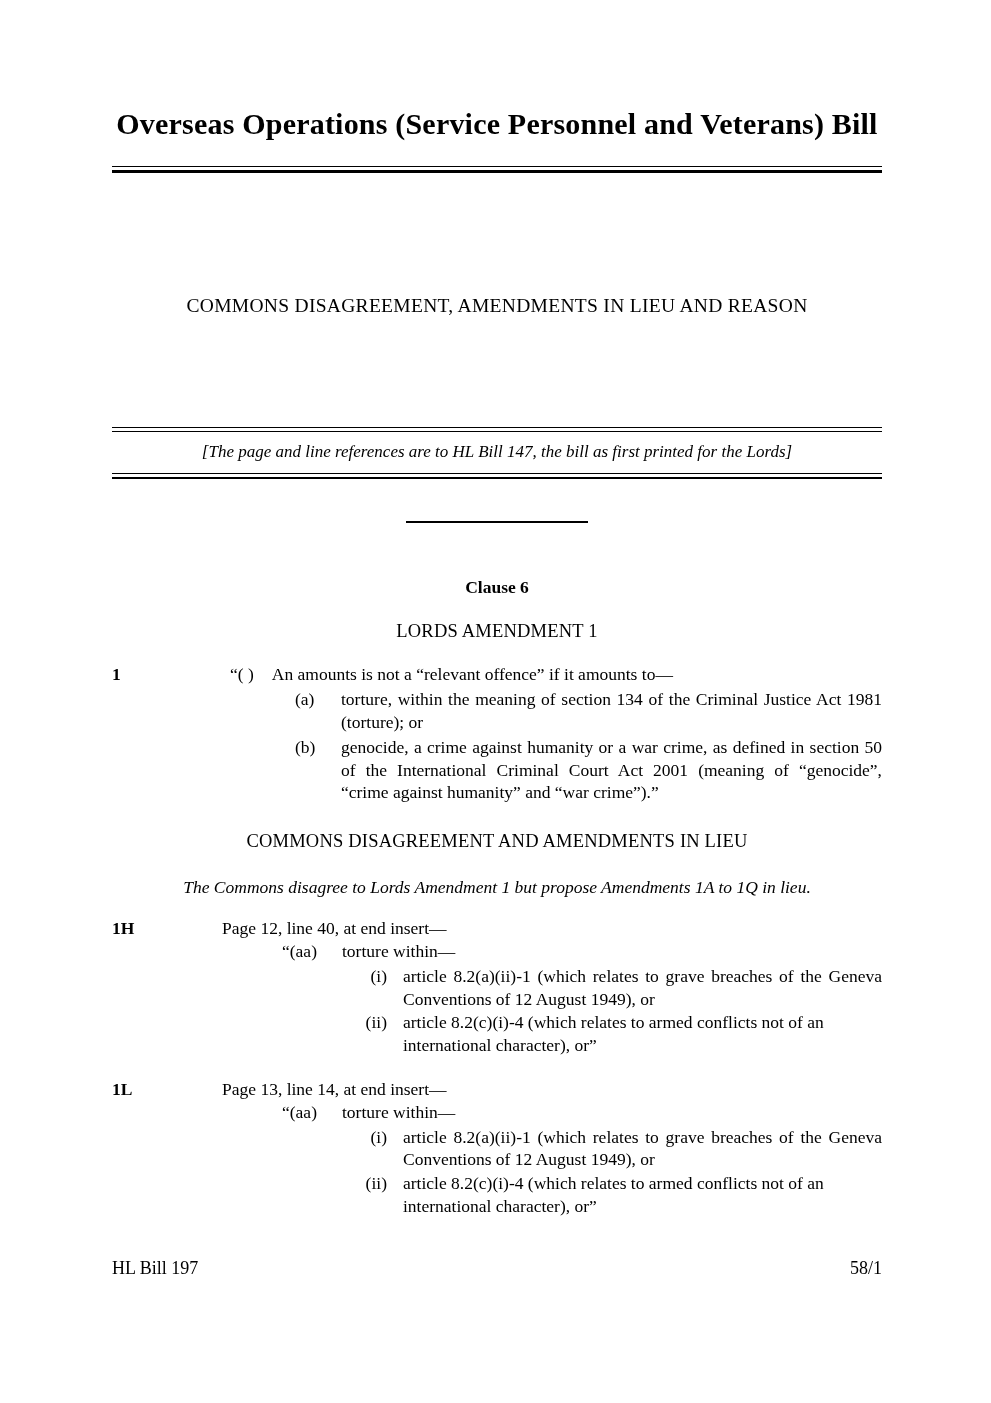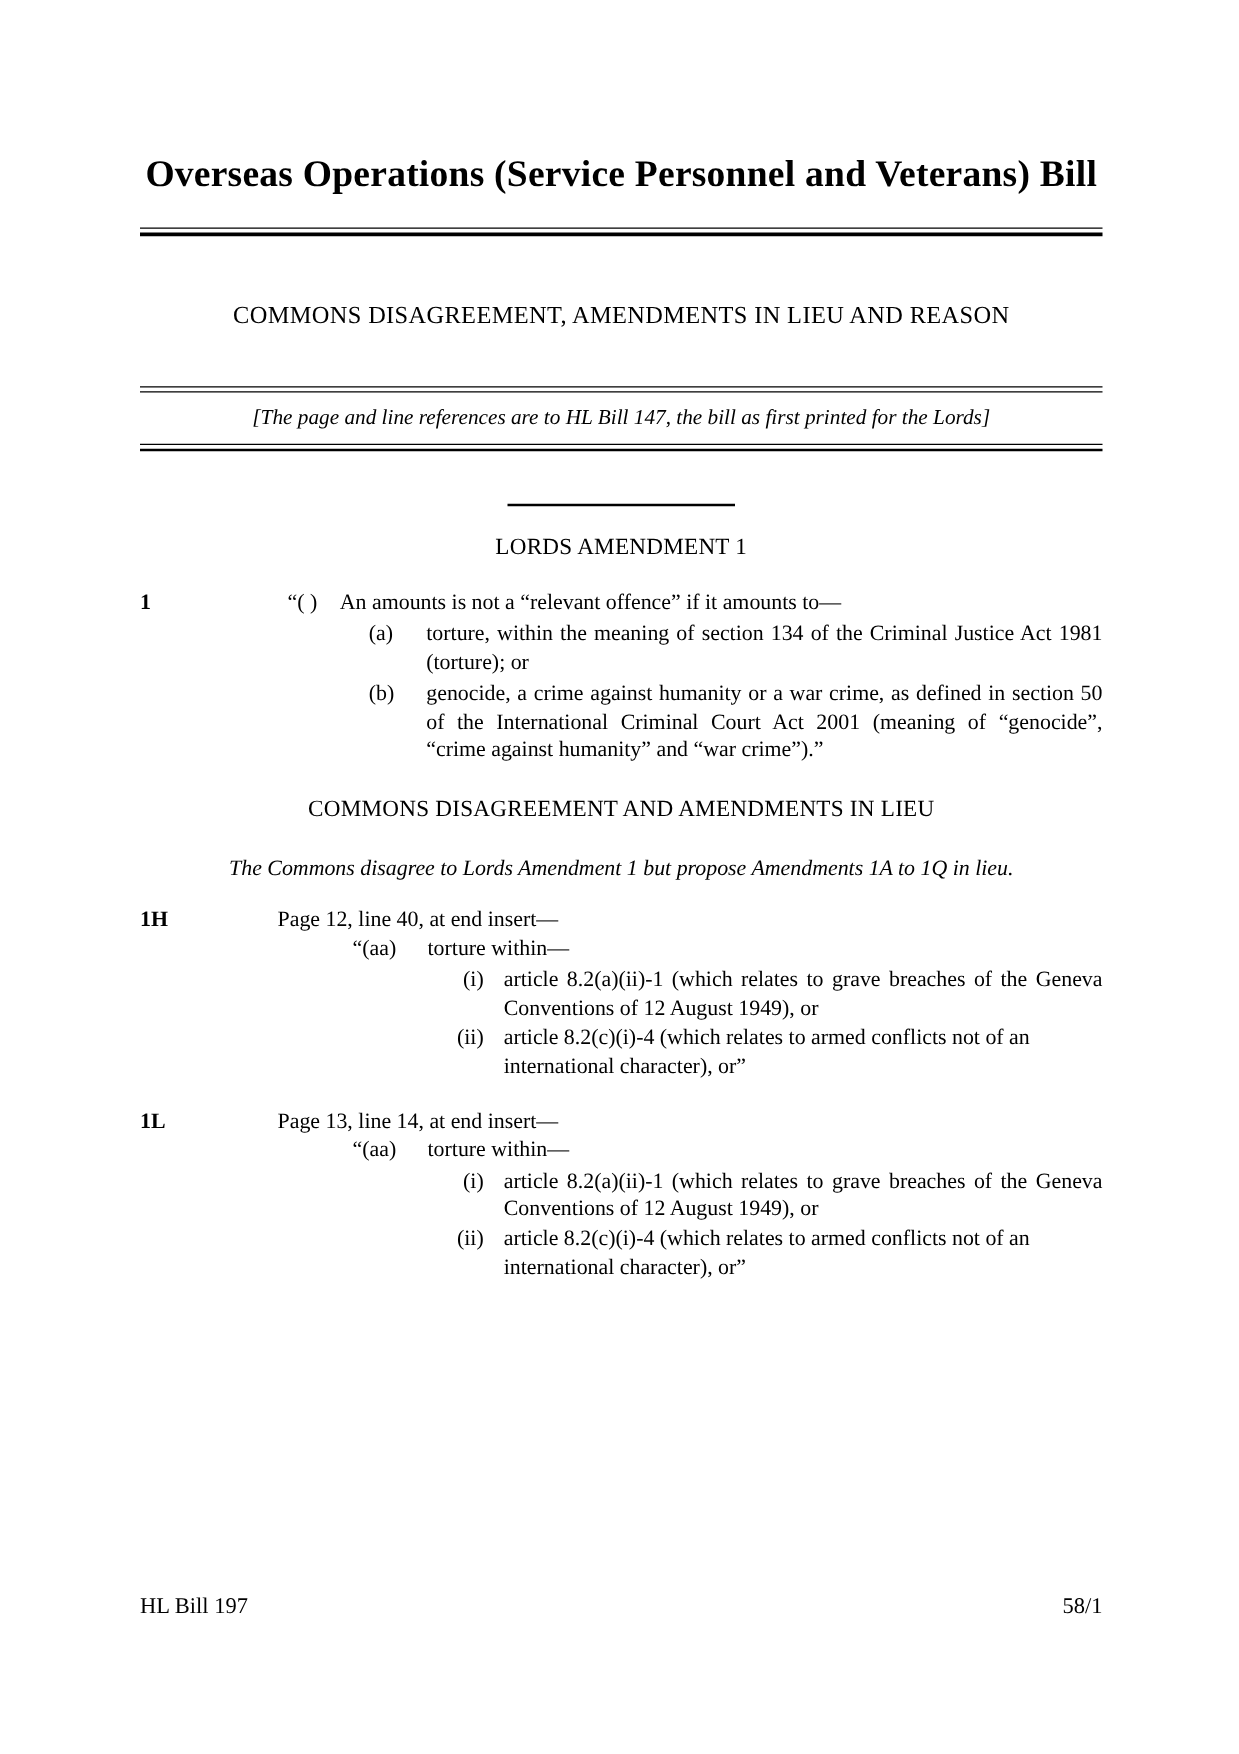--- a/index.html
+++ b/index.html
@@ -10,21 +10,21 @@
   body {
     width: 991px;
     height: 1403px;
     font-family: "Liberation Serif", "DejaVu Serif", serif;
     color: #000000;
     position: relative;
     overflow: hidden;
   }
   .page {
     position: absolute;
-    left: 0; top: 16px;
+    left: 0; top: 0;
     width: 991px;
     height: 1123px;
   }
   .content {
     position: absolute;
     left: 112px;
     top: 0;
     width: 770px;
   }
 
@@ -62,26 +62,26 @@
   }
 
   
   .caps-heading {
     text-align: center;
     font-size: 19.5px;
     letter-spacing: 0.3px;
     line-height: 1.3;
   }
   .heading-main {
-    margin-top: 51px;
+    margin-top: 120px;
   }
 
   
   .note-block {
-    margin-top: 44px;
+    margin-top: 109px;
   }
   .note-text {
     text-align: center;
     font-style: italic;
     font-size: 17px;
     padding: 9px 0 10px 0;
     line-height: 1.3;
   }
 
   
@@ -262,20 +262,21 @@
       <div class="note-text">[The page and line references are to HL Bill 147, the bill as first printed for the Lords]</div>
       <div class="rule-thin"></div>
       <div class="rule-gap-1"></div>
       <div class="rule-med"></div>
     </div>
 
     <div class="short-rule-wrap">
       <div class="short-rule"></div>
     </div>
 
+    <div class="clause-heading">Clause 6</div>
     <div class="amend-heading">LORDS AMENDMENT 1</div>
 
     <div class="amend-row">
       <div class="marker">1</div>
       <div class="amend-body">
 
         <div class="q-level-1">
           <div class="q-row">
             <span class="q-label">“( )</span>
             <span style="flex:0 0 18px;"></span>

